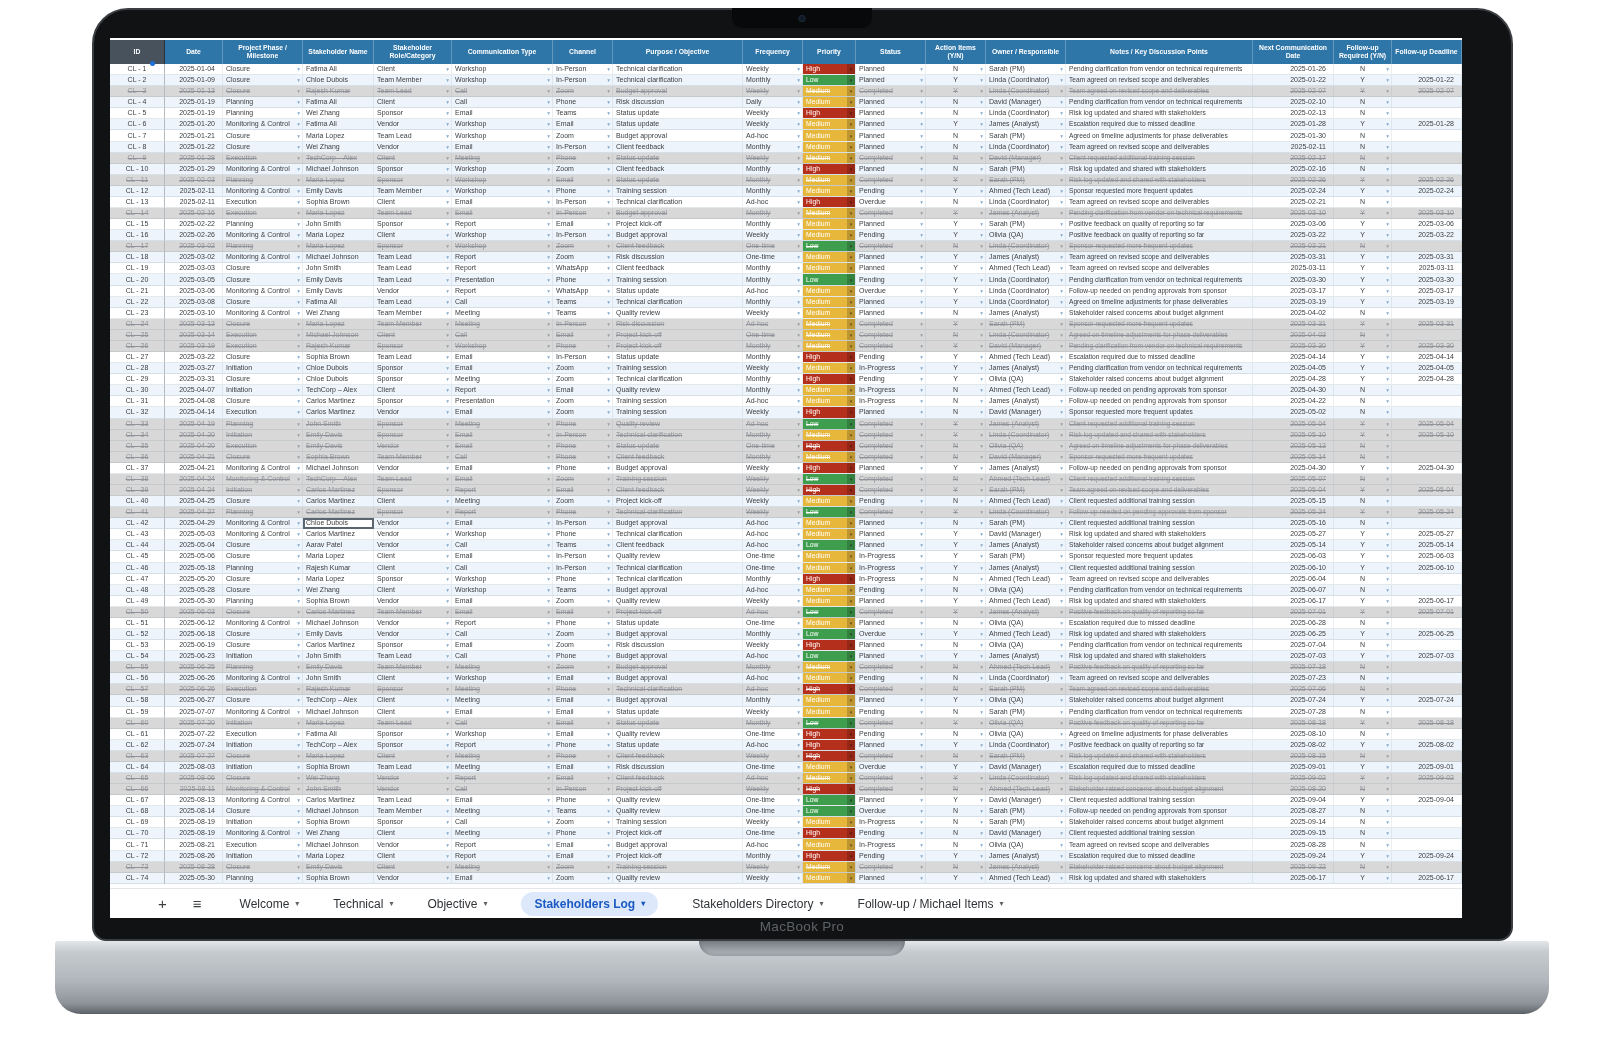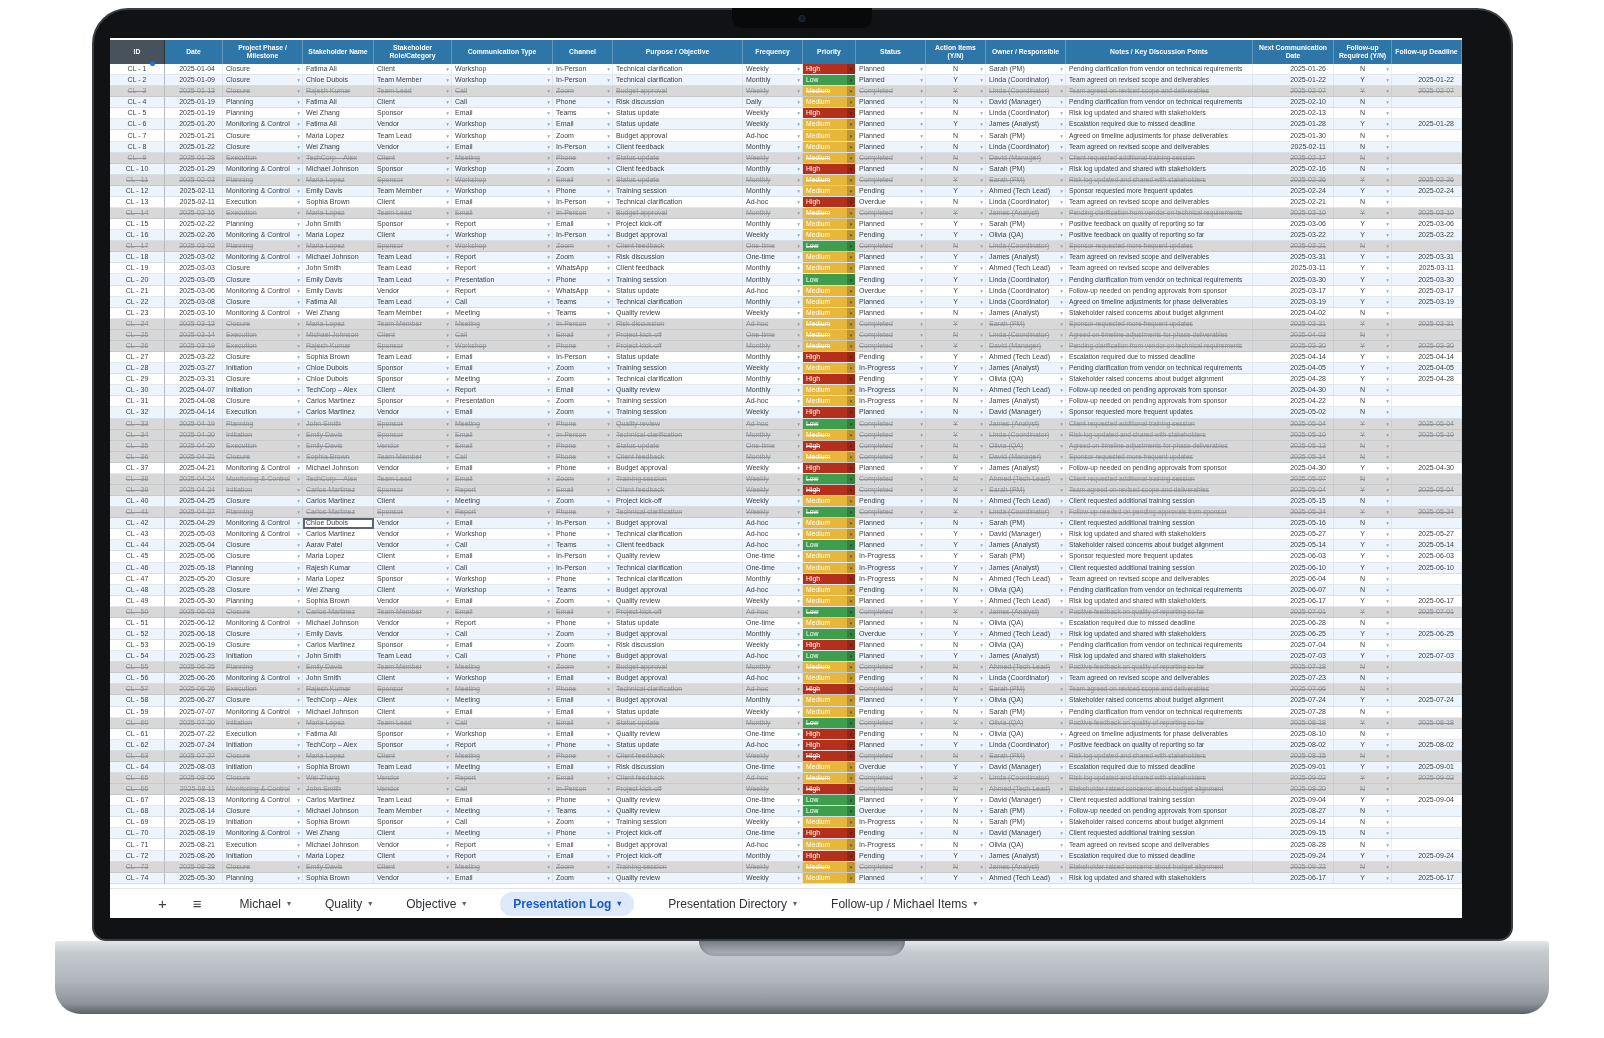--- a/index.html
+++ b/index.html
@@ -4902,44 +4902,45 @@
             <span class="txt">2025-06-17</span>
           </div>
         </div>
       </div>
 
     <div class="tabbar">
       <div class="tbtn">+</div>
       <div class="tbtn">≡</div>
       <div class="tabs" id="tabs">
           <div class="tab">
-            <span>Michael</span>
+            <span>Welcome</span>
             <span class="arr">▾</span>
           </div>
           <div class="tab">
-            <span>Quality</span>
+            <span>Technical</span>
             <span class="arr">▾</span>
           </div>
           <div class="tab">
             <span>Objective</span>
             <span class="arr">▾</span>
           </div>
           <div class="tab active">
-            <span>Presentation Log</span>
+            <span>Stakeholders Log</span>
             <span class="arr">▾</span>
           </div>
           <div class="tab">
-            <span>Presentation Directory</span>
+            <span>Stakeholders Directory</span>
             <span class="arr">▾</span>
           </div>
           <div class="tab">
             <span>Follow-up / Michael Items</span>
             <span class="arr">▾</span>
           </div>
         </div>
     </div>
   </div>
 
+  <div class="brand">MacBook Pro</div>
 
   <div class="deck">
     <div class="scoop"></div>
   </div>
 </div>
 
 </body></html>

